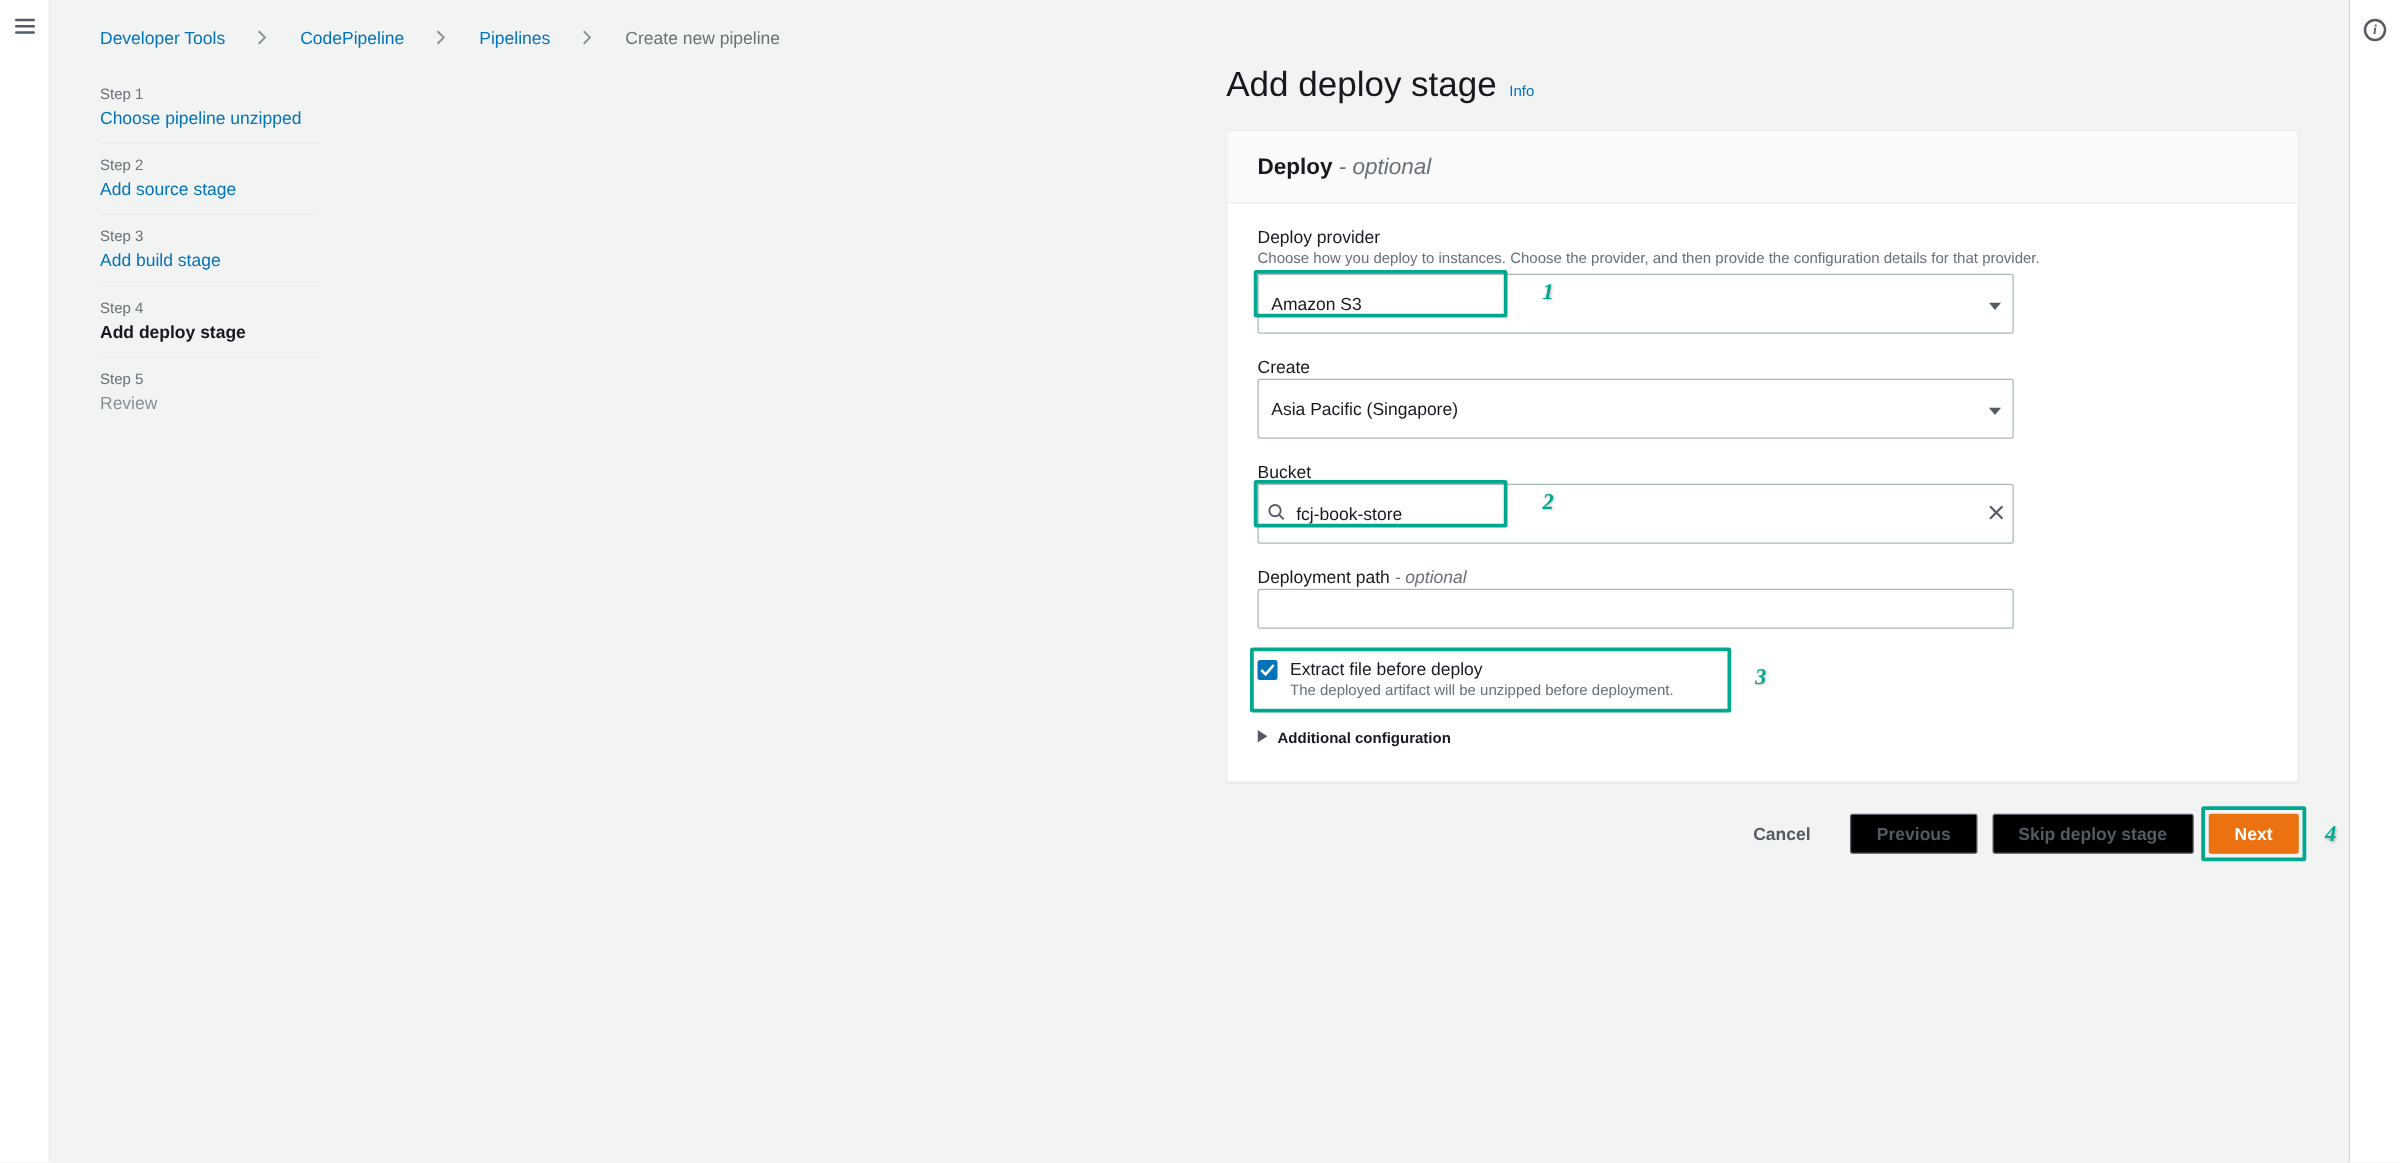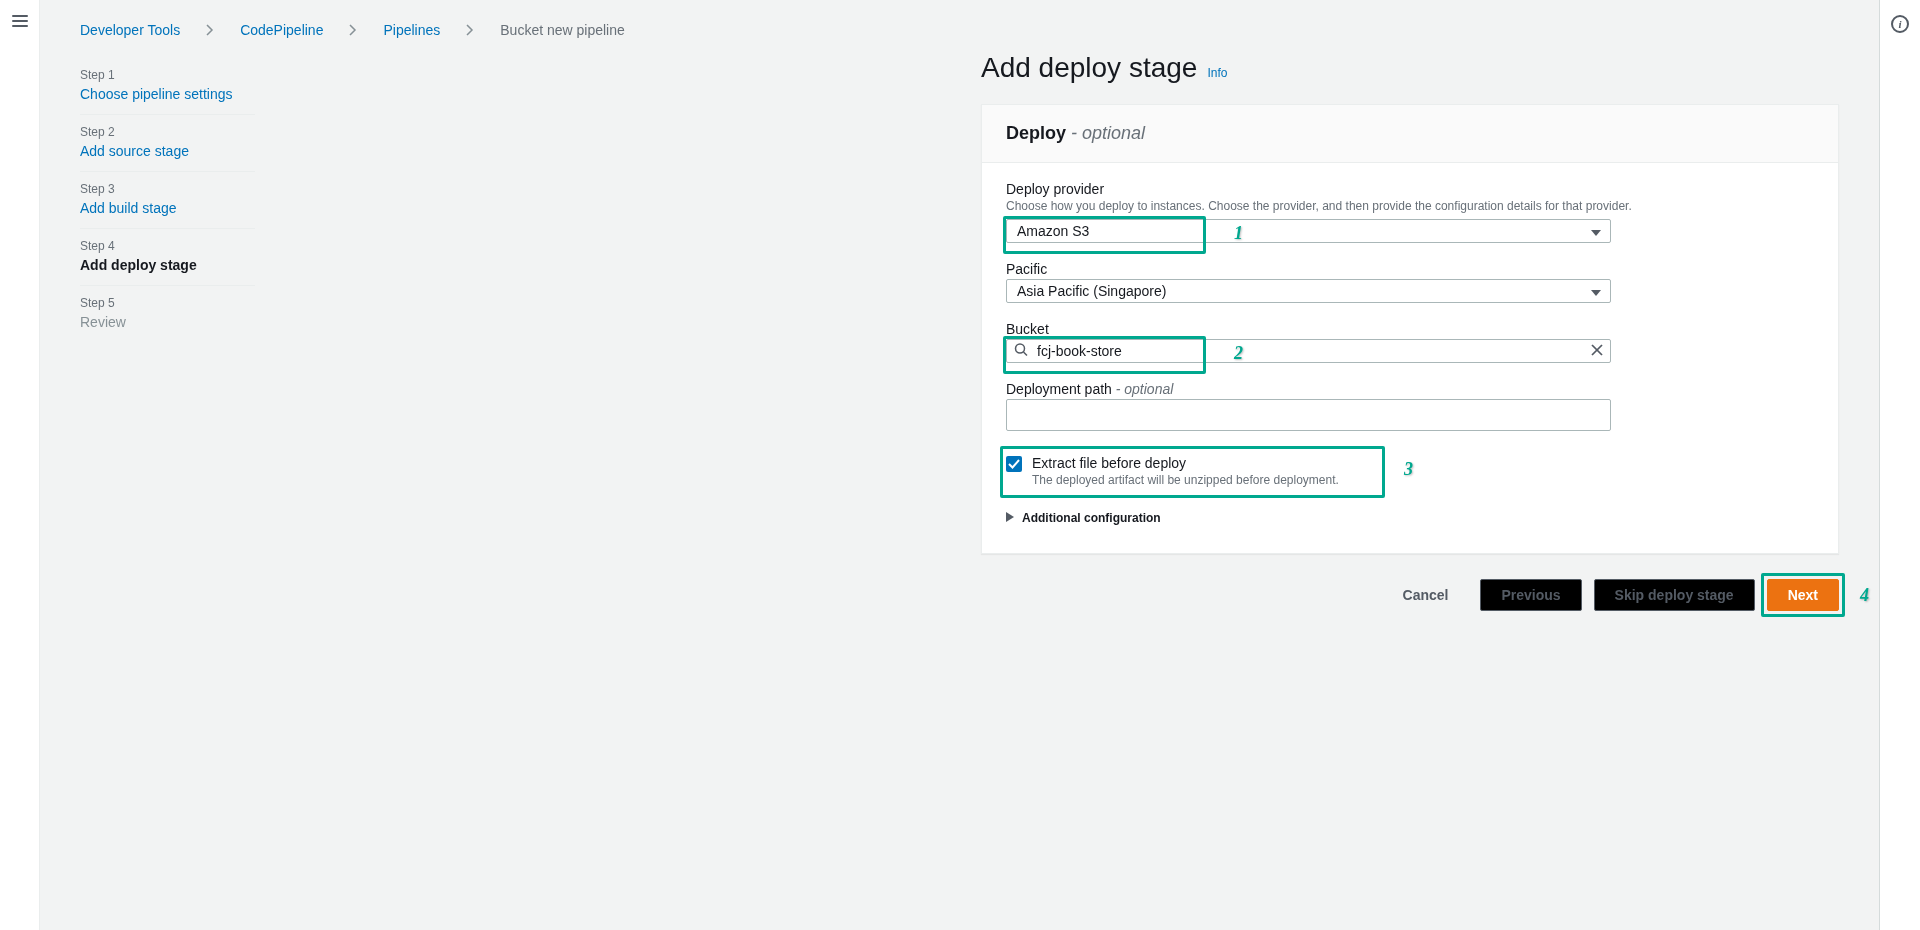--- a/index.html
+++ b/index.html
@@ -181,21 +181,21 @@
     font-size: 12px;
     color: #687078;
     margin-bottom: 6px;
   }
   .select-wrap, .input-wrap {
     position: relative;
     width: 605px;
   }
   .select-box, .text-input {
     width: 100%;
-    height: 24px;
+    height: 48px;
     border: 1px solid #aab7b8;
     border-radius: 2px;
     background: #fff;
     padding: 0 30px 0 10px;
     font-size: 14px;
     font-family: inherit;
     color: #16191f;
     display: flex;
     align-items: center;
     cursor: pointer;
@@ -333,29 +333,29 @@
         <svg width="8" height="12" viewBox="0 0 8 12">
             <path d="M1 1 L6 6 L1 11" stroke="#879196" stroke-width="1.5" fill="none"></path>
           </svg>
       </span>
       <a>Pipelines</a>
       <span class="bc-sep">
         <svg width="8" height="12" viewBox="0 0 8 12">
             <path d="M1 1 L6 6 L1 11" stroke="#879196" stroke-width="1.5" fill="none"></path>
           </svg>
       </span>
-      <span class="current">Bucket new pipeline</span>
+      <span class="current">Create new pipeline</span>
     </div>
 
     <div class="content-row">
 
       <div class="steps-nav">
         <div class="step-block">
           <div class="step-label">Step 1</div>
-          <div class="step-name">Choose pipeline settings</div>
+          <div class="step-name">Choose pipeline unzipped</div>
         </div>
         <div class="step-block">
           <div class="step-label">Step 2</div>
           <div class="step-name">Add source stage</div>
         </div>
         <div class="step-block">
           <div class="step-label">Step 3</div>
           <div class="step-name">Add build stage</div>
         </div>
         <div class="step-block">
@@ -391,21 +391,21 @@
                   <svg width="10" height="6" viewBox="0 0 10 6">
                       <path d="M0 0 L5 6 L10 0 Z" fill="#545b64"></path>
                     </svg>
                 </span>
                 <div class="hl-box" style="left:-3px; top:-3px; width:203px; height:38px;"></div>
                 <span class="hl-badge" style="left:228px; top:4px;">1</span>
               </div>
             </div>
 
             <div class="field">
-              <div class="field-label">Pacific</div>
+              <div class="field-label">Create</div>
               <div class="select-wrap">
                 <div class="select-box">
                   <span>Asia Pacific (Singapore)</span>
                 </div>
                 <span class="select-caret">
                   <svg width="10" height="6" viewBox="0 0 10 6">
                       <path d="M0 0 L5 6 L10 0 Z" fill="#545b64"></path>
                     </svg>
                 </span>
               </div>

